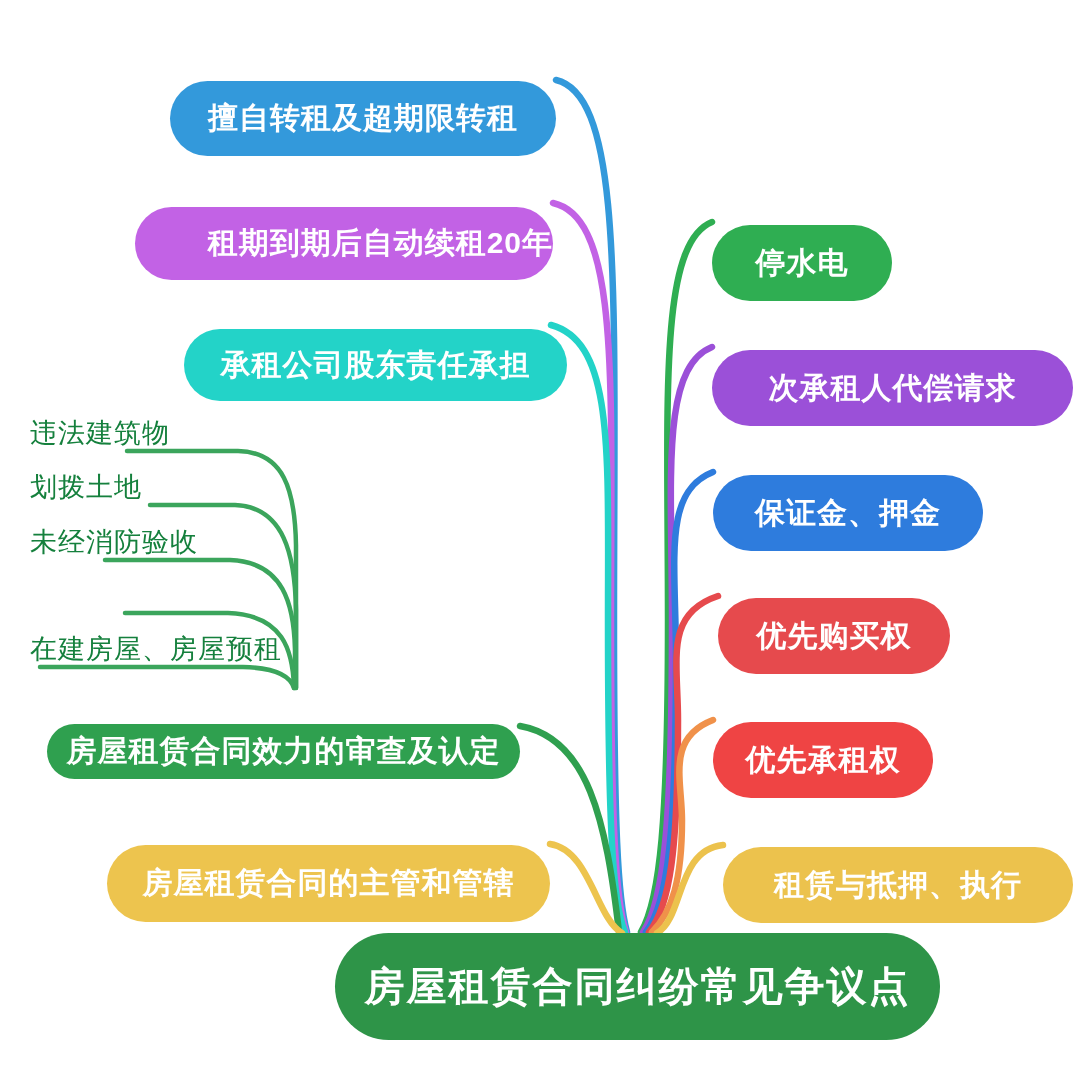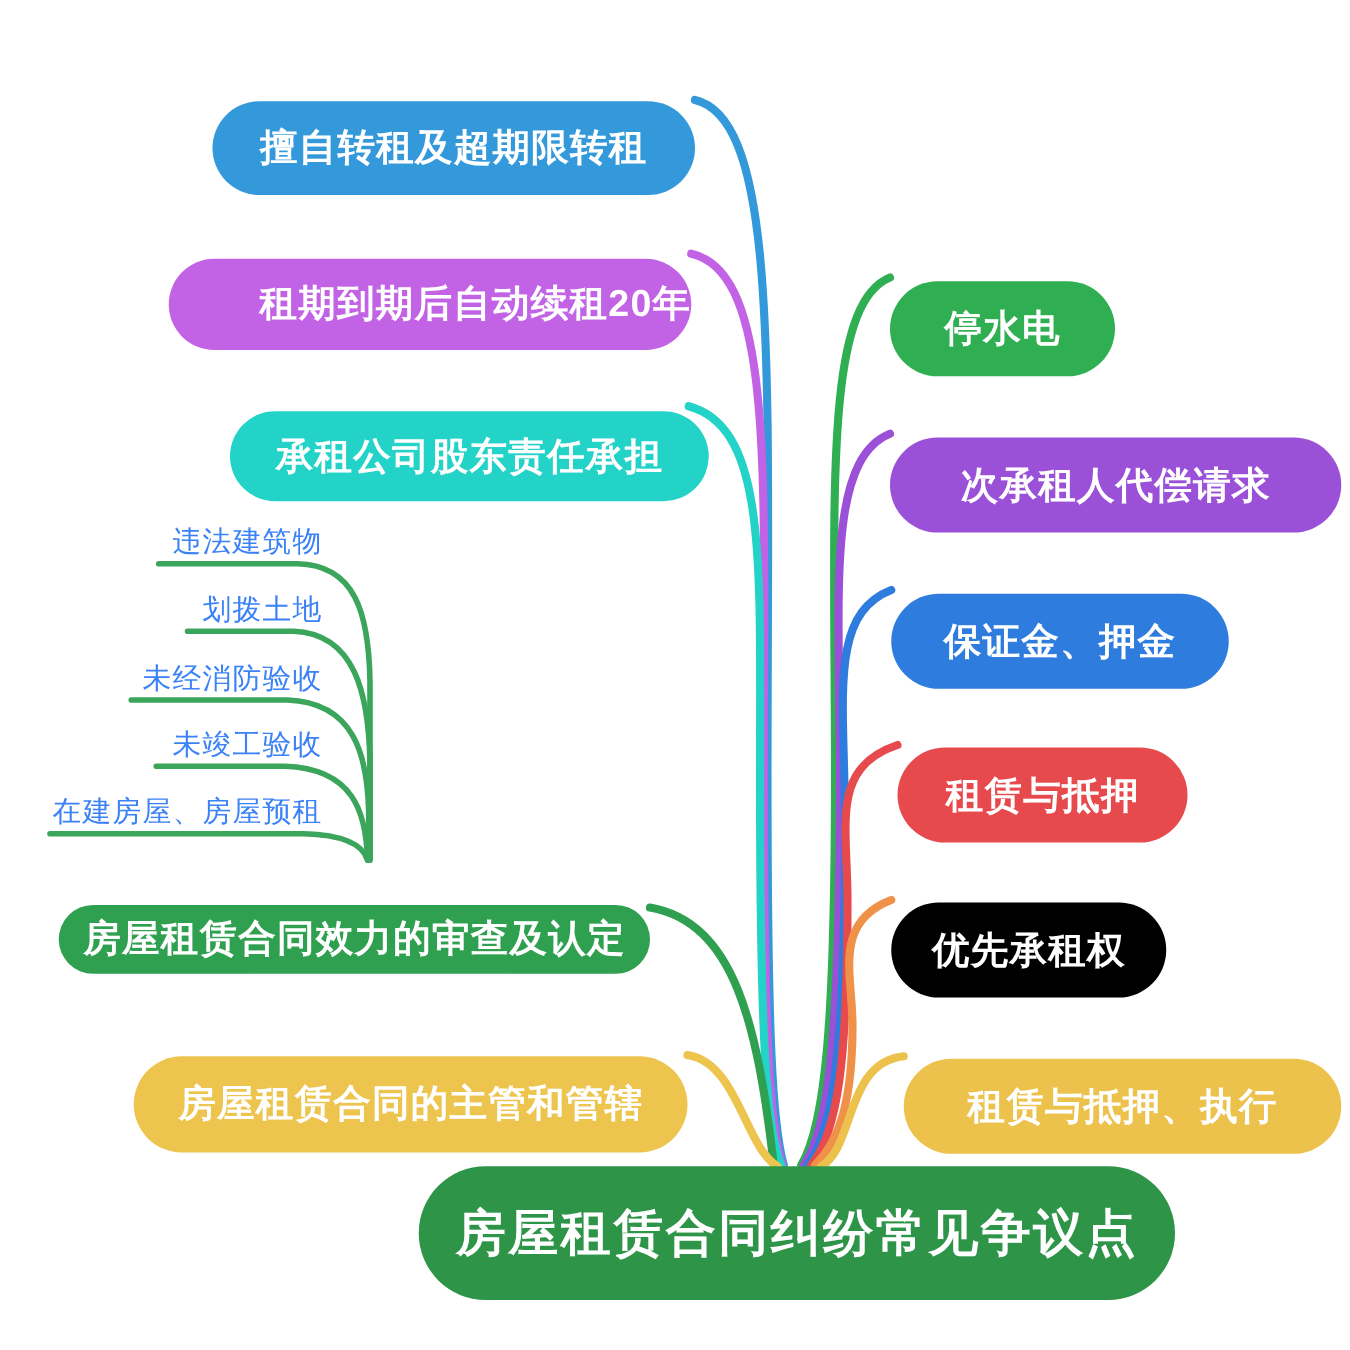--- a/index.html
+++ b/index.html
@@ -10,22 +10,22 @@
   }
   #wires{position:absolute;left:0;top:0;width:1080px;height:1080px;}
   .pill{
     position:absolute;display:flex;align-items:center;justify-content:center;
     color:#ffffff;font-weight:bold;white-space:nowrap;letter-spacing:1px;
     box-sizing:border-box;
   }
   .pill.branch{font-size:30px;border-radius:40px;margin-top:40px;}
   .pill.root{font-size:40px;border-radius:54px;letter-spacing:2px;}
   .child-label{
-    position:absolute;color:#3b82f6;font-size:23px;line-height:26px;
-    text-align:right;white-space:nowrap;letter-spacing:1px;
+    position:absolute;color:#15803d;font-size:27px;line-height:26px;
+    text-align:left;white-space:nowrap;letter-spacing:1px;
   }
 </style>
 </head>
 <body>
 
 <div id="canvas" style="background: rgb(255, 255, 255);">
 
   <svg id="wires" viewBox="0 0 1080 1080" fill="none">
 
     <path d="M 556,80 C 624,96 614,300 614,620 C 614,830 618,900 627,932" stroke-width="6.5" stroke-linecap="round" stroke="#3399DB"></path>
@@ -60,36 +60,35 @@
   <div class="pill branch" style="left: 47px; top: 684px; width: 473px; height: 55px; background: rgb(47, 160, 79);">
     <span>房屋租赁合同效力的审查及认定</span>
   </div>
   <div class="pill branch" style="left: 107px; top: 805px; width: 443px; height: 77px; background: rgb(237, 196, 78);">
     <span>房屋租赁合同的主管和管辖</span>
   </div>
 
   <div class="child-label" style="left:30px;top:420px;width:228px;">违法建筑物</div>
   <div class="child-label" style="left:30px;top:474px;width:228px;">划拨土地</div>
   <div class="child-label" style="left:30px;top:529px;width:228px;">未经消防验收</div>
-  <div class="child-label" style="left:30px;top:582px;width:228px;">未竣工验收</div>
   <div class="child-label" style="left:30px;top:636px;width:228px;">在建房屋、房屋预租</div>
 
   <div class="pill branch" style="left: 712px; top: 185px; width: 180px; height: 76px; background: rgb(47, 174, 82);">
     <span>停水电</span>
   </div>
   <div class="pill branch" style="left: 712px; top: 310px; width: 361px; height: 76px; background: rgb(155, 80, 216); align-items: center;">
     <span>次承租人代偿请求</span>
   </div>
   <div class="pill branch" style="left: 713px; top: 435px; width: 270px; height: 76px; background: rgb(46, 124, 221);">
     <span>保证金、押金</span>
   </div>
   <div class="pill branch" style="left: 718px; top: 558px; width: 232px; height: 76px; background: rgb(230, 74, 77);">
-    <span>租赁与抵押</span>
+    <span>优先购买权</span>
   </div>
-  <div class="pill branch" style="left: 713px; top: 682px; width: 220px; height: 76px; background: #000000;">
+  <div class="pill branch" style="left: 713px; top: 682px; width: 220px; height: 76px; background: #ef4444;">
     <span>优先承租权</span>
   </div>
   <div class="pill branch" style="left: 723px; top: 807px; width: 350px; height: 76px; background: rgb(236, 194, 77);">
     <span>租赁与抵押、执行</span>
   </div>
 
   <div class="pill root" style="left: 335px; top: 933px; width: 605px; height: 107px; background: rgb(46, 148, 72); color: #ffffff;">
     <span>房屋租赁合同纠纷常见争议点</span>
   </div>
 

